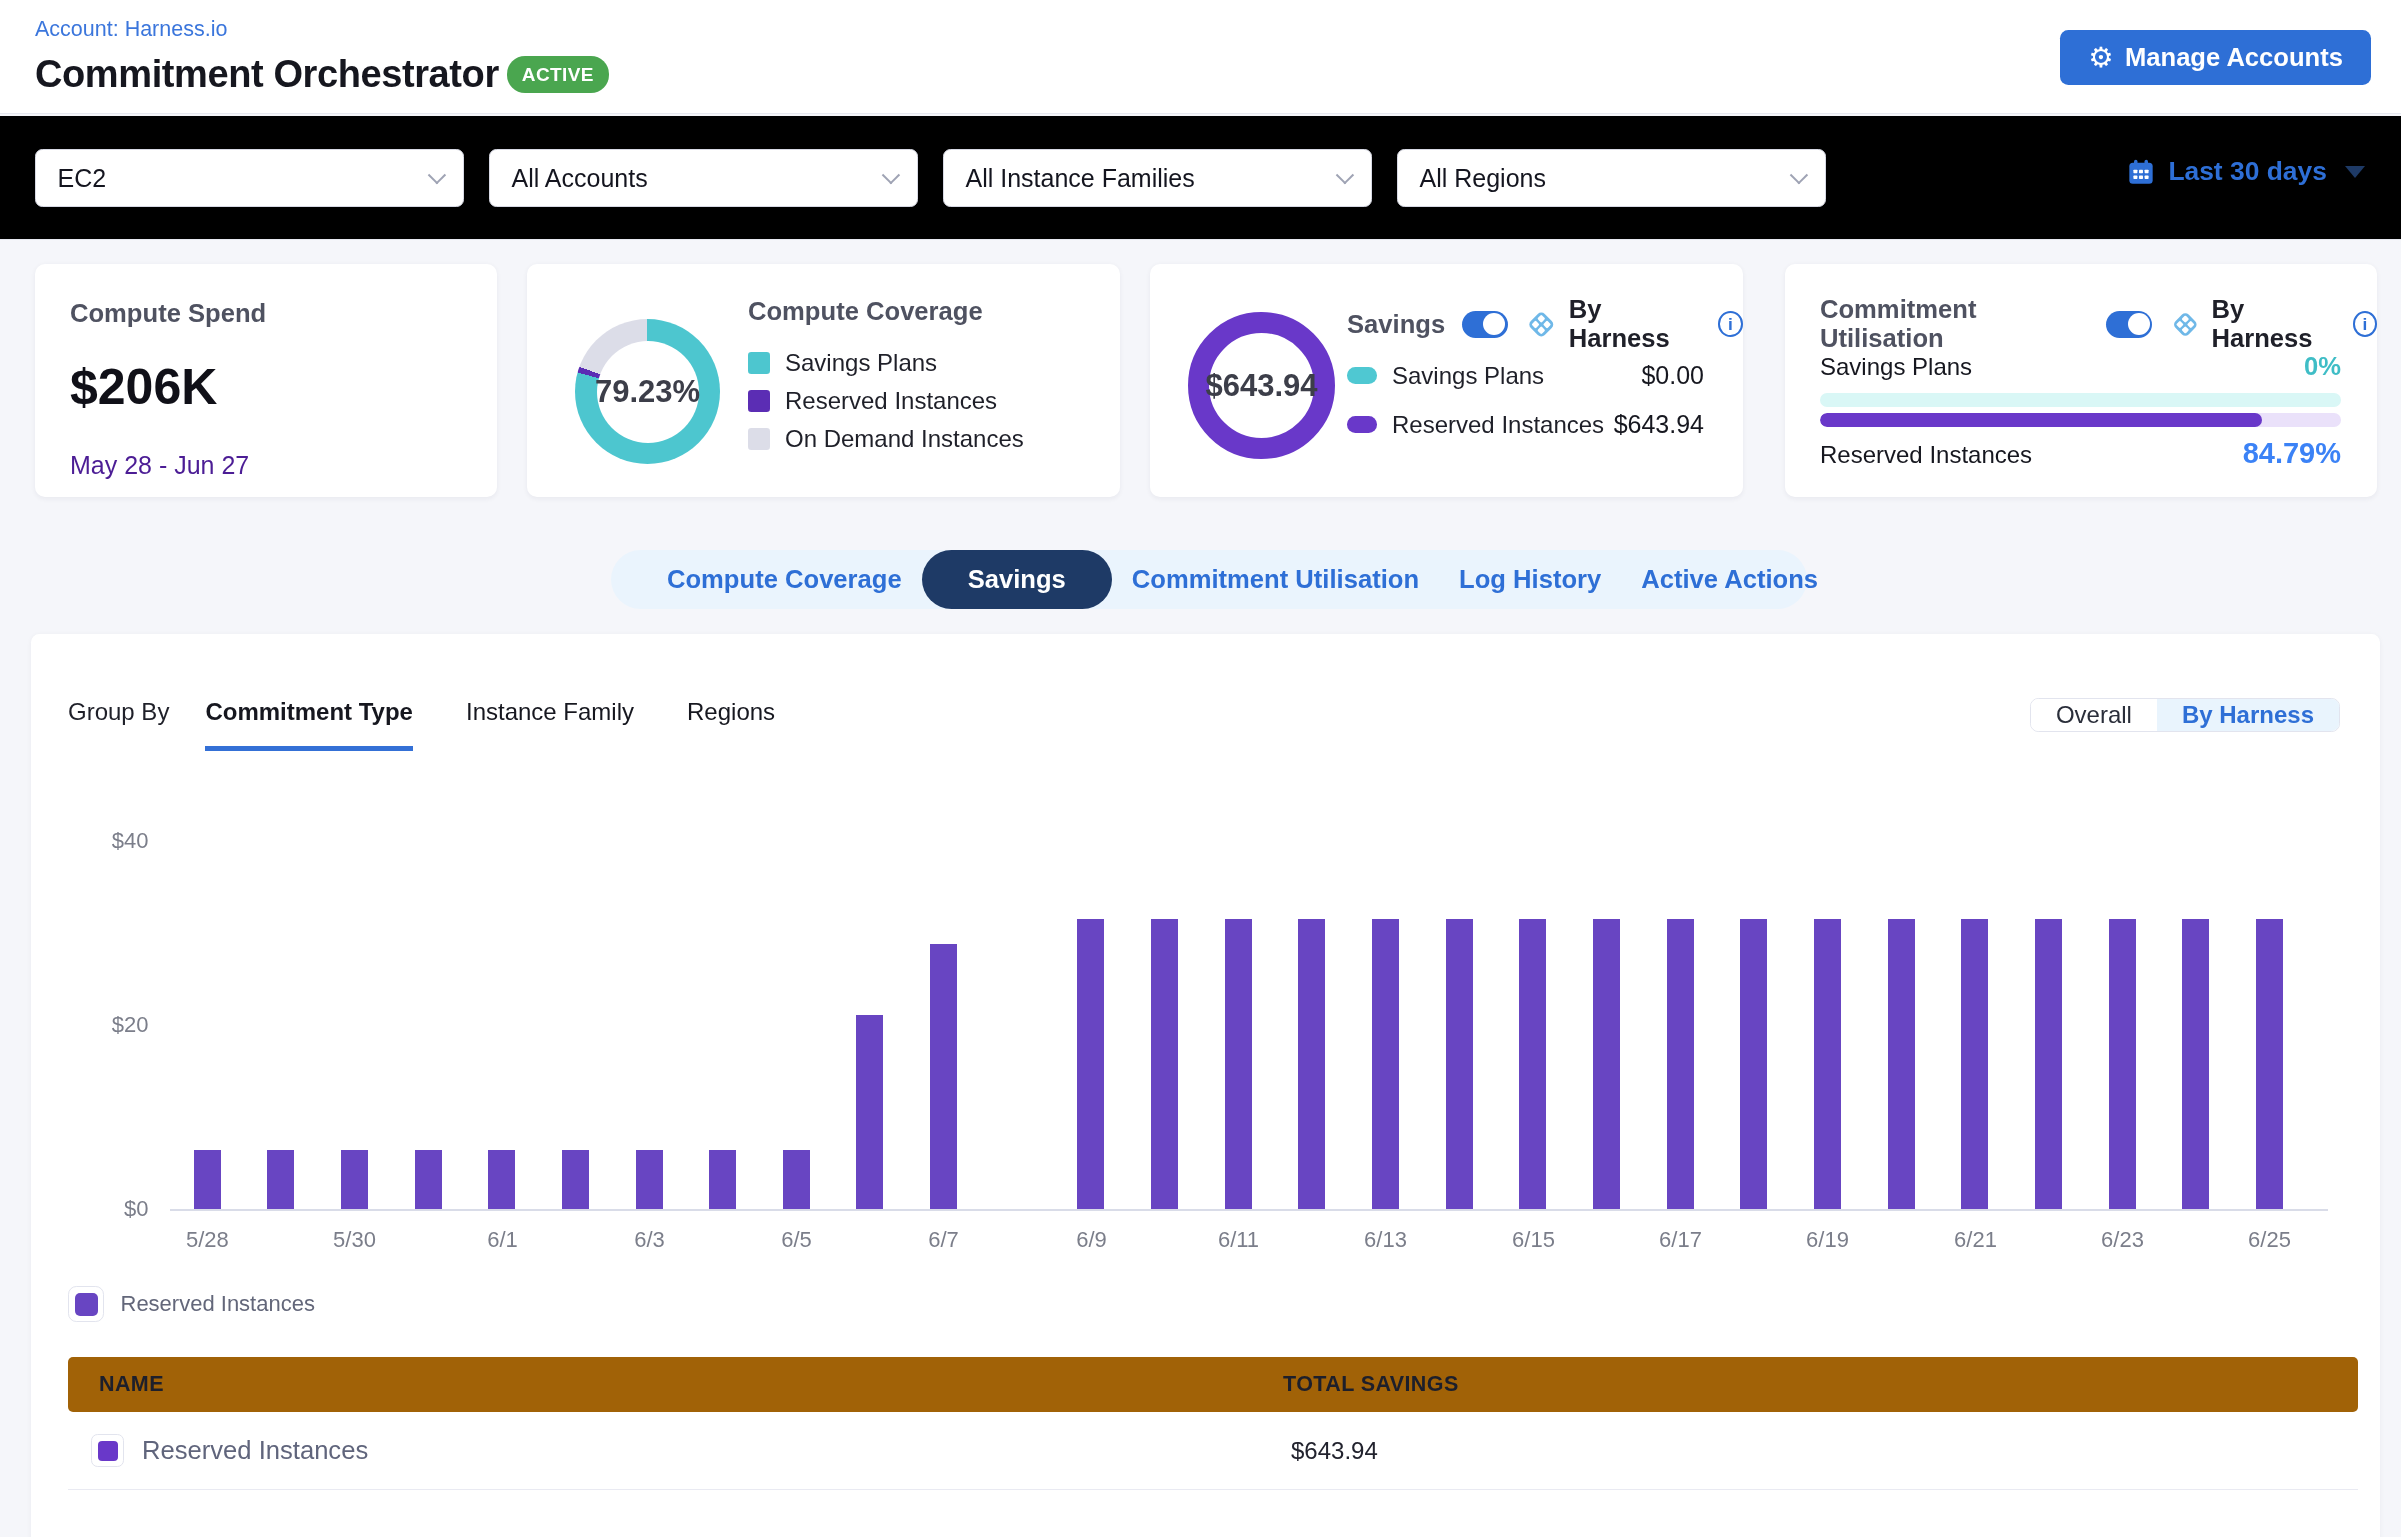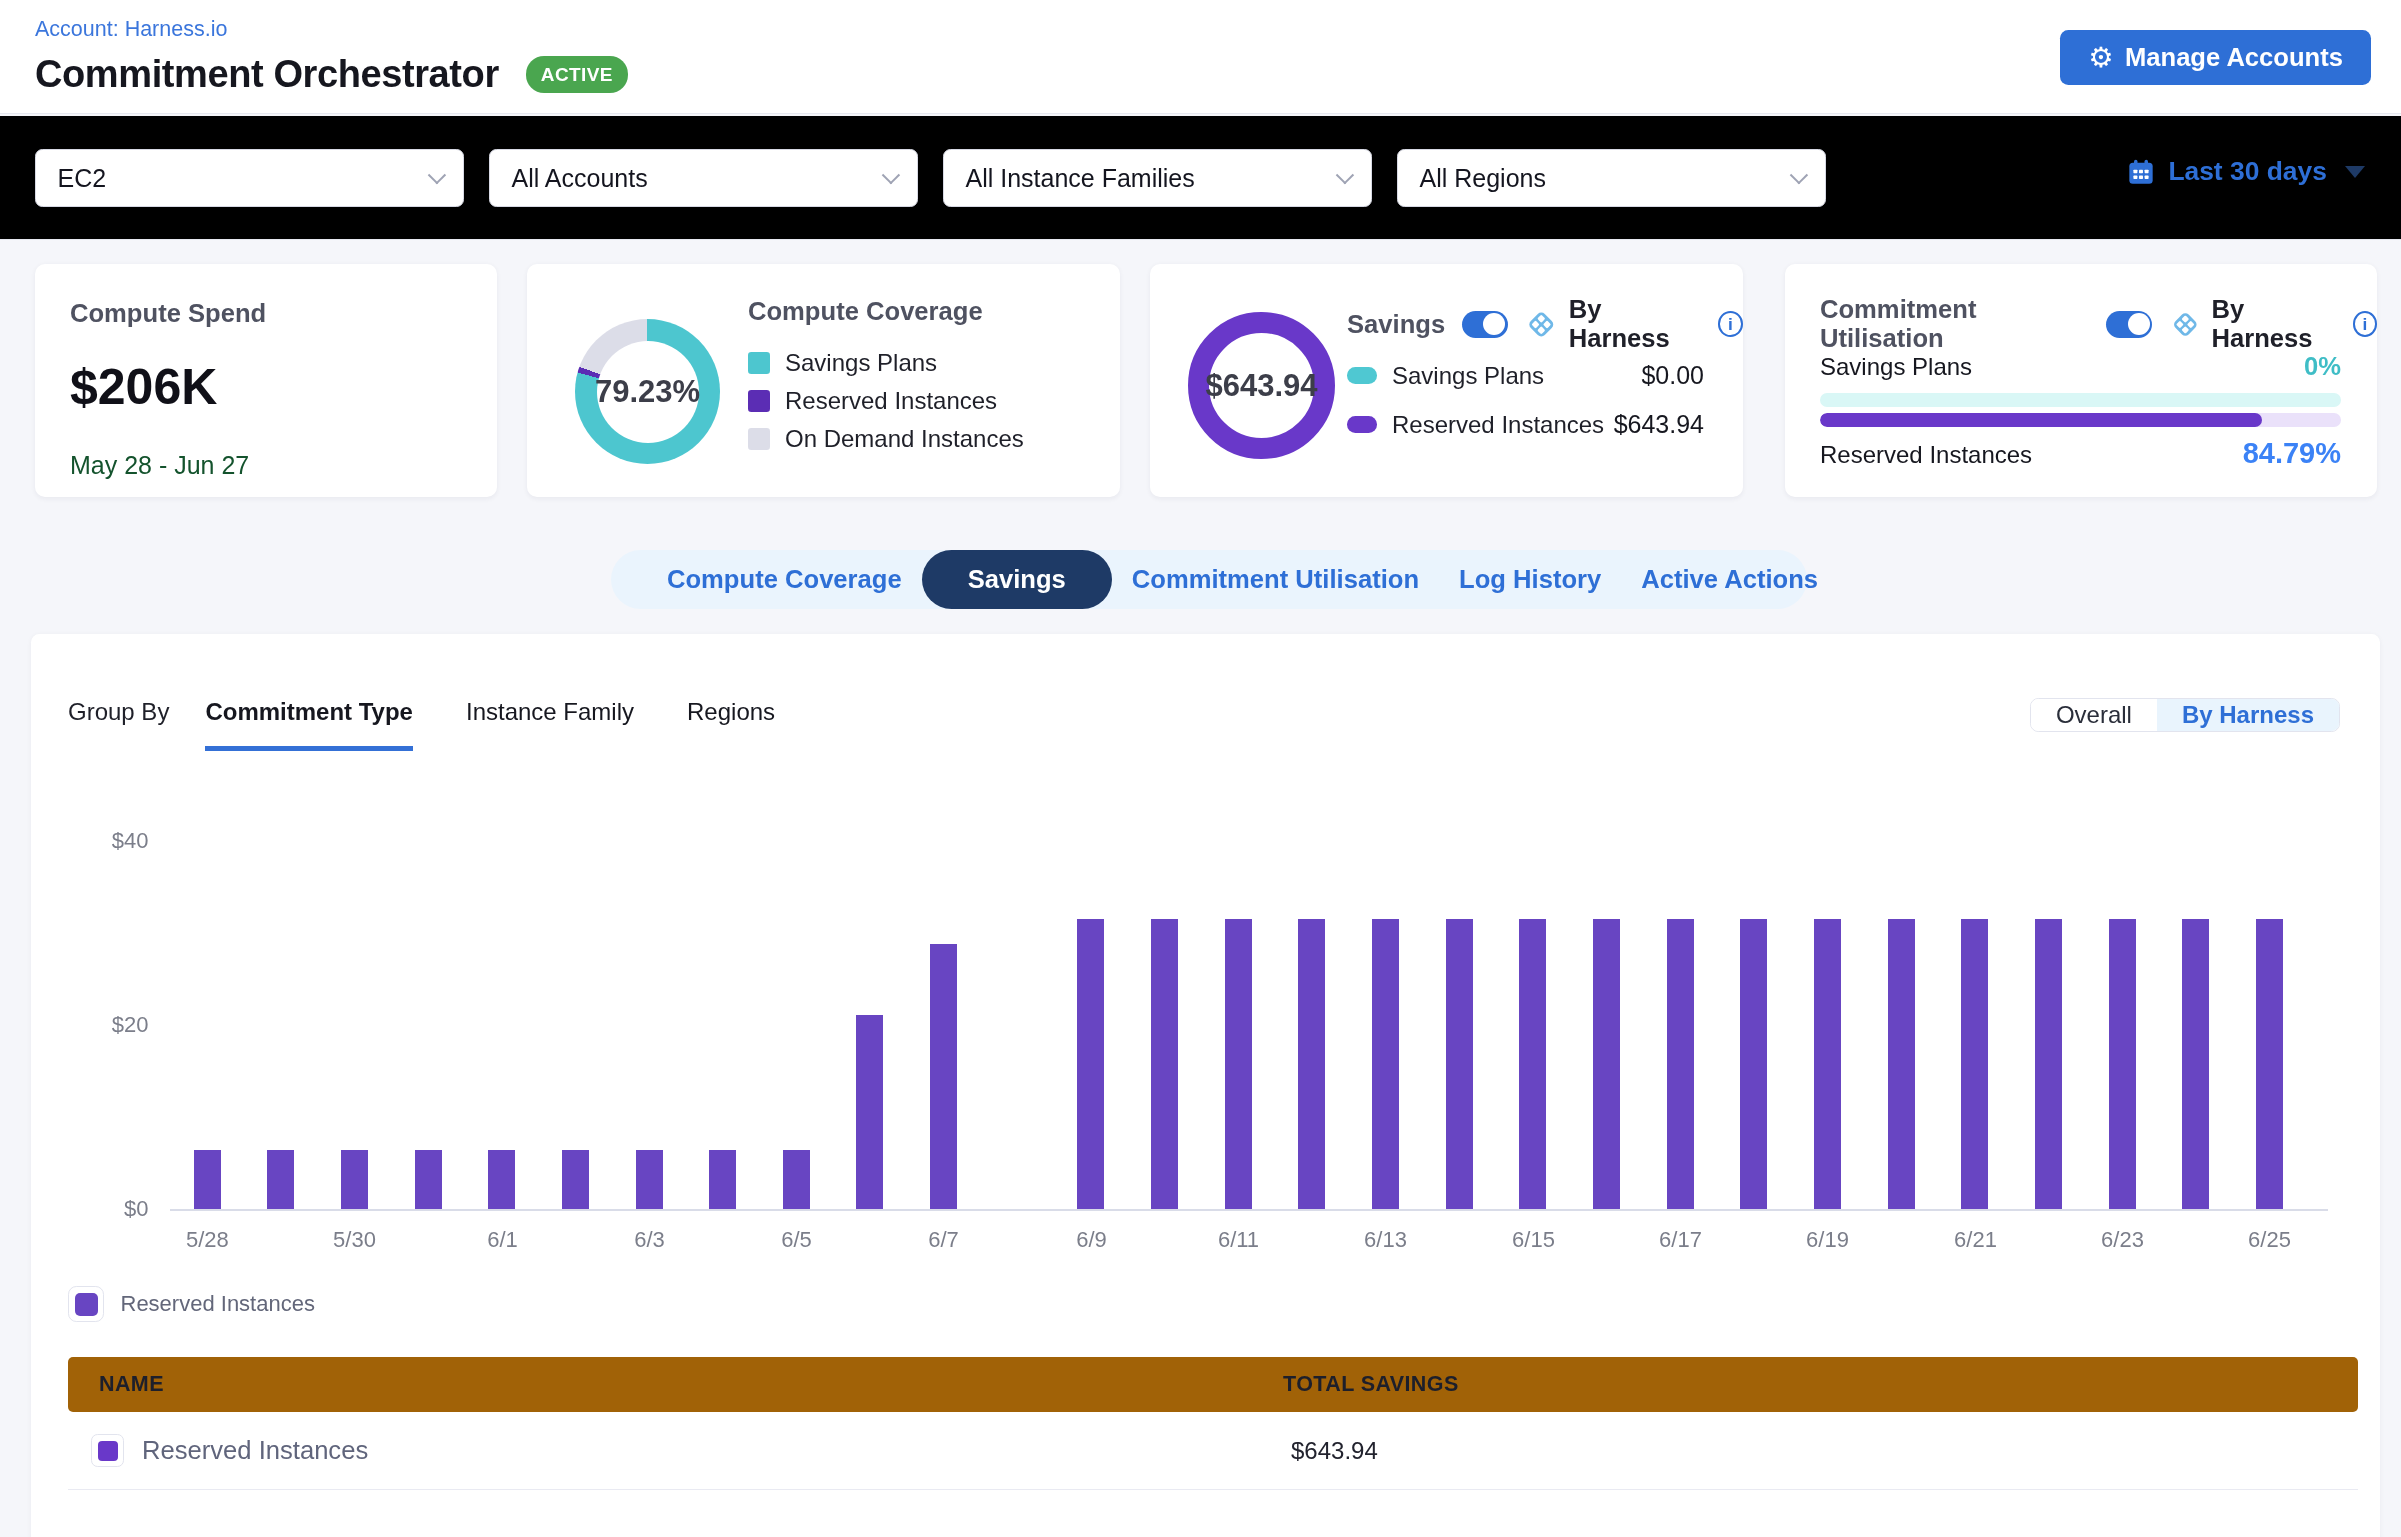--- a/index.html
+++ b/index.html
@@ -3,39 +3,39 @@
 <meta charset="utf-8">
 <style>
   * { margin:0; padding:0; box-sizing:border-box; }
   html,body { width:2401px; height:1538px; overflow:hidden; }
   body { font-family:"Liberation Sans","DejaVu Sans",sans-serif; background:#f5f6fa; color:#22232e; }
   .page { position:relative; width:2401px; height:1538px; }
 
   
   .header { position:absolute; left:0; top:0; width:100%; height:114px; background:#fff; border-bottom:1.7px solid #e6e8f0; }
   .account-link { position:absolute; left:35px; top:16.5px; font-size:21.5px; color:#3b76dc; }
-  .page-title-row { position:absolute; left:35px; top:53px; display:flex; align-items:center; gap:27px; }
+  .page-title-row { position:absolute; left:35px; top:53px; display:flex; align-items:center; gap:8px; }
   .page-title { font-size:38px; font-weight:700; color:#16171f; letter-spacing:-0.4px; }
   .status-badge { background:#4aa64f; color:#fff; font-size:19px; font-weight:700; padding:7.4px 15px; border-radius:18px; letter-spacing:0.4px; }
   .manage-btn { position:absolute; right:30px; top:30px; height:55px; background:#2e6fd6; border:none; border-radius:8.3px; color:#fff; font-size:25.6px; font-weight:700; padding:0 28px; display:flex; align-items:center; gap:11.6px; font-family:inherit; cursor:pointer; }
   .gear-glyph { font-size:28px; font-weight:400; line-height:1; }
 
   
   .filterbar { position:absolute; left:0; top:116px; width:100%; height:124px; background:#000000; border-bottom:1.7px solid #e6e8f0; }
   .dropdown { position:absolute; top:33px; width:429px; height:58px; border:1.7px solid #d7d9e4; border-radius:7.4px; background:#fff; display:flex; align-items:center; justify-content:space-between; padding:0 21.5px; font-size:25px; color:#14151f; cursor:pointer; }
   .chev { width:13.2px; height:13.2px; border-right:2.5px solid #9fa3b4; border-bottom:2.5px solid #9fa3b4; transform:rotate(45deg) translateY(-3.3px); }
   .daterange { position:absolute; right:36px; top:40px; display:flex; align-items:center; gap:13.2px; color:#2e6fd6; font-size:26.4px; font-weight:600; cursor:pointer; }
   .caret-down { width:0; height:0; border-left:10px solid transparent; border-right:10px solid transparent; border-top:12.4px solid #1e3a66; margin-left:5px; }
 
   
   .card { position:absolute; top:264px; height:233px; background:#fff; border-radius:10px; box-shadow:0 1.7px 5px rgba(40,41,61,0.06); }
   .card-title { font-size:25.6px; font-weight:700; color:#4f5261; }
   #card-spend { left:35px; width:462px; padding:35px; }
   #card-spend .big-value { font-size:50px; font-weight:800; color:#101018; margin-top:30px; }
-  #card-spend .period { font-size:25px; color:#14532d; margin-top:35px; }
+  #card-spend .period { font-size:25px; color:#4c1d95; margin-top:35px; }
 
   #card-coverage { left:527px; width:593px; }
   .donut { position:absolute; border-radius:50%; }
   .donut-hole { position:absolute; background:#fff; border-radius:50%; display:flex; align-items:center; justify-content:center; }
   #cov-donut { left:48px; top:55px; width:145px; height:145px; }
   #cov-donut .donut-hole { left:21.5px; top:21.5px; width:102px; height:102px; }
   #cov-donut .donut-label { font-size:31px; font-weight:700; color:#3c3e49; }
   #card-coverage .card-title { position:absolute; left:221px; top:33px; }
   .cov-legend { position:absolute; left:221px; top:83px; display:flex; flex-direction:column; gap:7.4px; }
   .cov-legend-row { display:flex; align-items:center; gap:15px; height:31px; }

